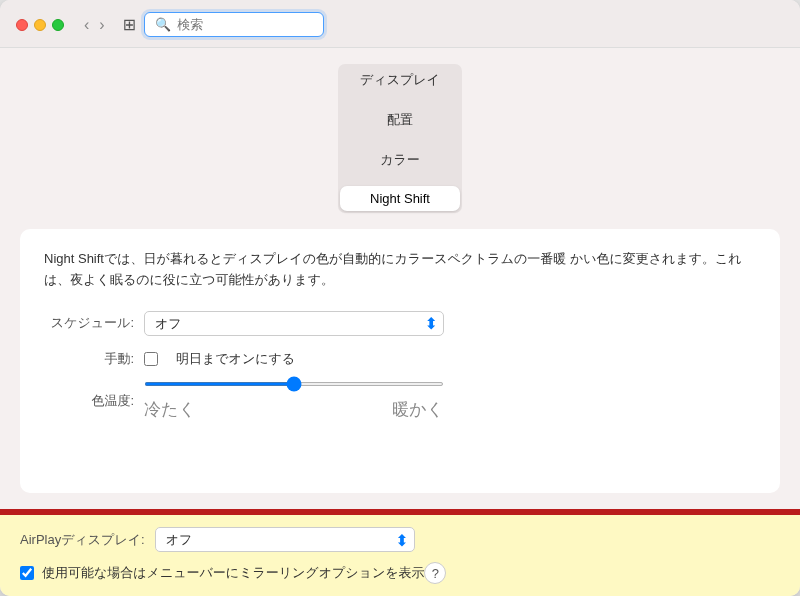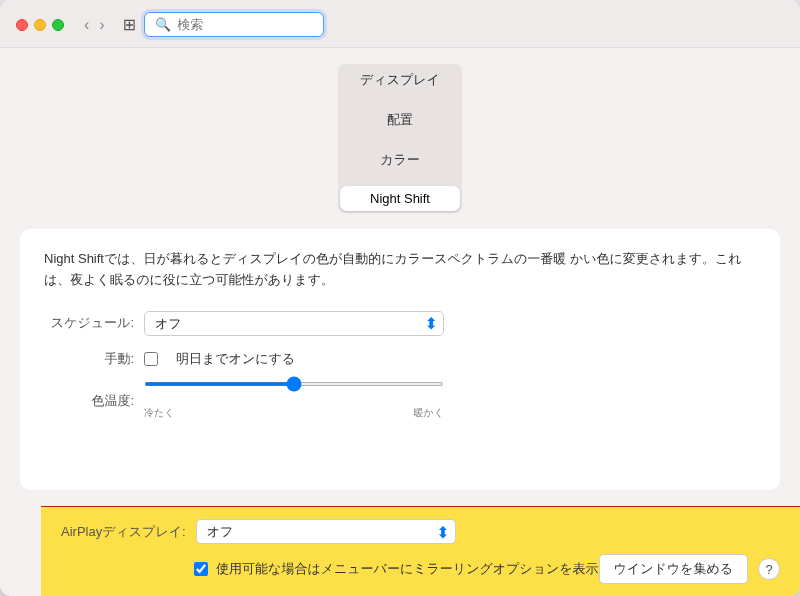--- a/index.html
+++ b/index.html
@@ -254,32 +254,31 @@
       width: 300px;
       cursor: pointer;
       accent-color: #007aff;
       height: 4px;
     }
 
     .slider-labels {
       display: flex;
       justify-content: space-between;
       width: 300px;
-      font-size: 10px;
+      font-size: 17px;
       color: #888;
-      margin-top: 20px;
+      margin-top: 12px;
     }
 
     
     .bottom-section {
       padding: 12px 20px;
-      border-top: 1px solid #b91c1c;
-      background: #fde047;
+      border-top: 6px solid #b91c1c;
+      background: #fef9c3;
       flex-shrink: 0;
-      margin-left: 41px;
     }
 
     .airplay-row {
       display: flex;
       align-items: center;
       margin-bottom: 10px;
     }
 
     .airplay-label {
       font-size: 13px;
@@ -304,21 +303,21 @@
       font-size: 13px;
       color: #333;
       cursor: pointer;
       width: 260px;
       outline: none;
     }
 
     .bottom-row {
       display: flex;
       align-items: center;
-      justify-content: flex-end;
+      justify-content: flex-start;
     }
 
     .mirror-row {
       display: flex;
       align-items: center;
       gap: 8px;
     }
 
     .mirror-checkbox {
       width: 14px;
@@ -445,18 +444,17 @@
         </select>
         <span class="select-arrow">⬍</span>
       </div>
     </div>
     <div class="bottom-row">
       <div class="mirror-row">
         <input type="checkbox" class="mirror-checkbox" checked="" style="">
         <span class="mirror-label">使用可能な場合はメニューバーにミラーリングオプションを表示</span>
       </div>
       <div class="bottom-buttons">
-        <button class="collect-btn">ウインドウを集める</button>
         <button class="help-btn">?</button>
       </div>
     </div>
   </div>
 </div>
 
 </body></html>

